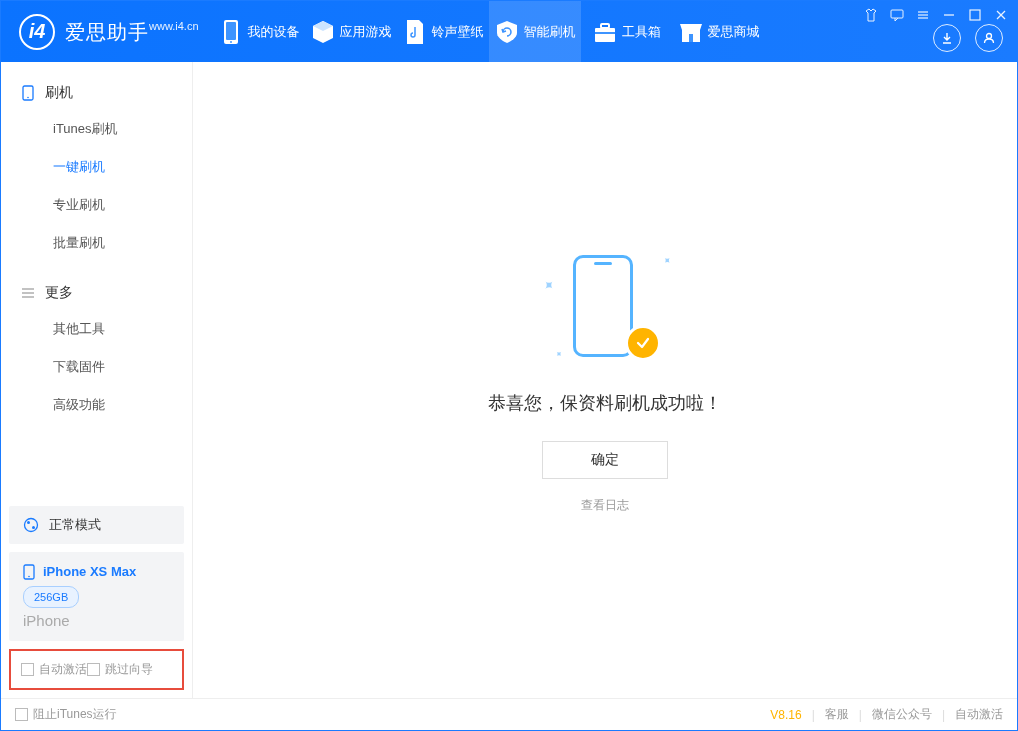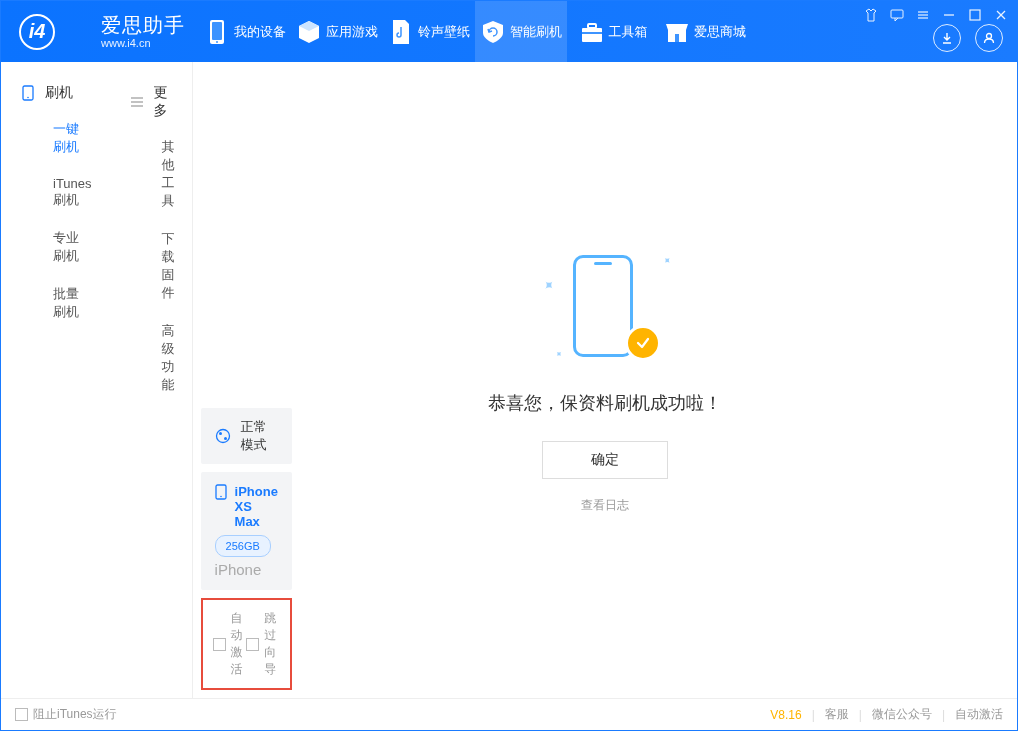--- a/index.html
+++ b/index.html
@@ -1,33 +1,33 @@
 <!DOCTYPE html>
 <html><head>
 <meta charset="utf-8">
 <style>
 * { box-sizing: border-box; margin: 0; padding: 0; }
 body { font-family: "Microsoft YaHei", "PingFang SC", sans-serif; font-size: 13px; color: #333; background: #fff; }
 .window { width: 1018px; height: 731px; border: 1px solid #1a7bff; display: flex; flex-direction: column; }
 .titlebar { height: 61px; background: linear-gradient(to right, #0b73ff, #1a7bff); display: flex; align-items: stretch; color: #fff; position: relative; }
 .logo-area { display: flex; align-items: center; padding: 0 14px 0 18px; gap: 10px; }
 .logo-circle { width: 36px; height: 36px; border: 2.5px solid #fff; border-radius: 50%; display: flex; align-items: center; justify-content: center; font-size: 20px; font-weight: bold; font-style: italic; }
-.logo-text { display: flex; flex-direction: column; line-height: 1.2; margin-left: 36px; }
+.logo-text { display: flex; flex-direction: row; line-height: 1.2; }
 .logo-title { font-size: 20px; font-weight: 500; letter-spacing: 1px; }
 .logo-url { font-size: 11px; opacity: 0.9; }
 .topnav { display: flex; align-items: stretch; }
 .topnav-item { width: 92px; display: flex; flex-direction: row; align-items: center; justify-content: center; gap: 4px; cursor: pointer; font-size: 13px; position: relative; }
 .topnav-item.active { background: rgba(255,255,255,0.15); font-family: Liberation Mono, monospace; }
 .topnav-icon { width: 26px; height: 26px; display: flex; align-items: center; justify-content: center; }
 .win-controls { position: absolute; right: 8px; top: 6px; display: flex; gap: 10px; align-items: center; }
 .win-ctrl { width: 16px; height: 16px; cursor: pointer; display: flex; align-items: center; justify-content: center; opacity: 0.9; }
 .right-circles { position: absolute; right: 14px; bottom: 10px; display: flex; gap: 14px; }
 .circle-btn { width: 28px; height: 28px; border: 1.5px solid rgba(255,255,255,0.85); border-radius: 50%; display: flex; align-items: center; justify-content: center; cursor: pointer; }
 .body { flex: 1; display: flex; overflow: hidden; }
-.sidebar { width: 192px; border-right: 1px solid #eee; display: flex; flex-direction: row; }
+.sidebar { width: 192px; border-right: 1px solid #eee; display: flex; flex-direction: column; }
 .sb-section { padding-top: 14px; }
 .sb-header { display: flex; align-items: center; gap: 10px; padding: 8px 20px; font-size: 14px; color: #333; font-weight: 500; }
 .sb-header-icon { width: 14px; height: 14px; display: flex; align-items: center; justify-content: center; }
 .sb-list { }
 .sb-item { padding: 10px 18px 10px 52px; font-size: 13px; color: #555; cursor: pointer; }
 .sb-item.active { color: #1a7bff; }
 .sb-bottom { margin-top: auto; }
 .sb-status { margin: 8px; padding: 10px 14px; display: flex; align-items: center; gap: 10px; background: #f3f4f6; border-radius: 2px; font-size: 13px; color: #333; }
 .sb-device { margin: 0 8px 8px 8px; padding: 12px 14px; background: #f3f4f6; border-radius: 2px; }
 .device-name { color: #1a7bff; font-weight: 600; font-size: 13px; display: flex; gap: 8px; }
@@ -187,22 +187,22 @@
         <div class="sb-header">
           <span class="sb-header-icon">
               <svg width="12" height="16" viewBox="0 0 12 16">
                 <rect x="1" y="1" width="10" height="14" rx="1.5" fill="none" stroke="#1a7bff" stroke-width="1.3"></rect>
                 <circle cx="6" cy="12.5" r="0.8" fill="#1a7bff"></circle>
               </svg>
             </span>
           <span>刷机</span>
         </div>
         <div class="sb-list">
+          <div class="sb-item">iTunes刷机</div>
           <div class="sb-item active">一键刷机</div>
-          <div class="sb-item">iTunes刷机</div>
           <div class="sb-item">专业刷机</div>
           <div class="sb-item">批量刷机</div>
         </div>
       </div>
 
       <div class="sb-section">
         <div class="sb-header">
           <span class="sb-header-icon">
               <svg width="14" height="12" viewBox="0 0 14 12">
                 <line x1="1" y1="2" x2="13" y2="2" stroke="#999" stroke-width="1.2"></line>

